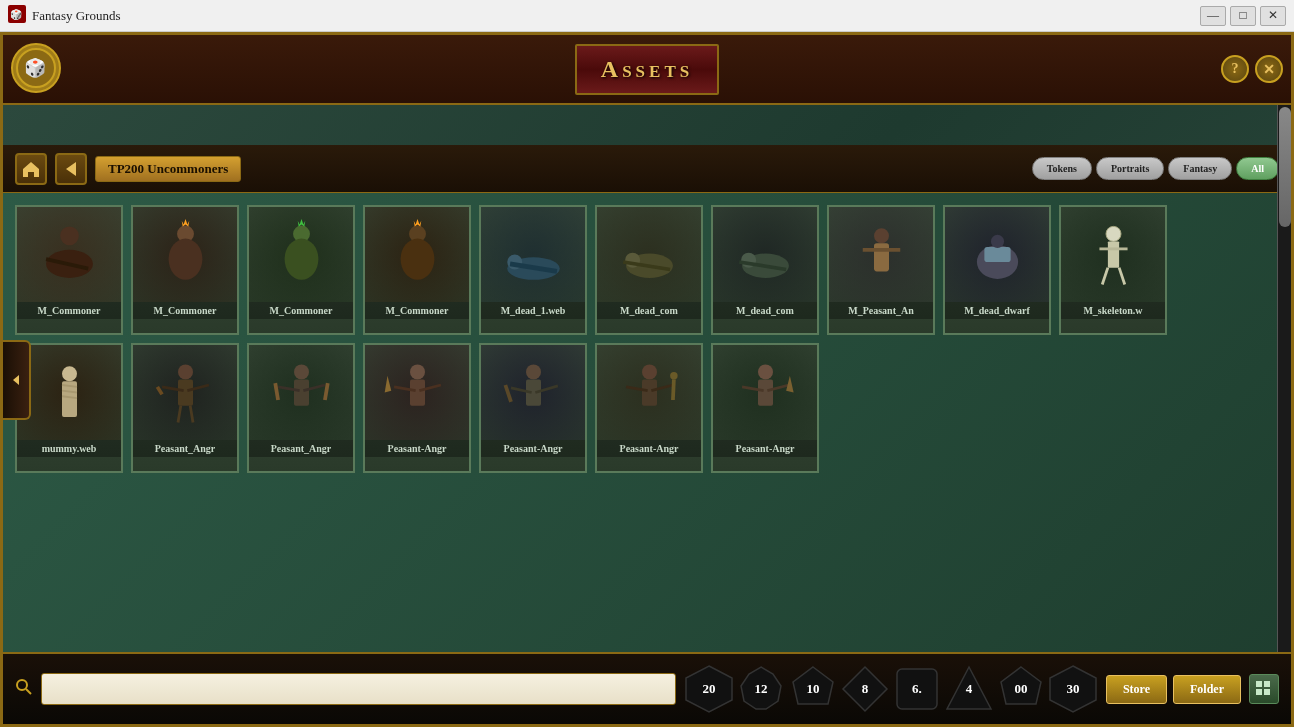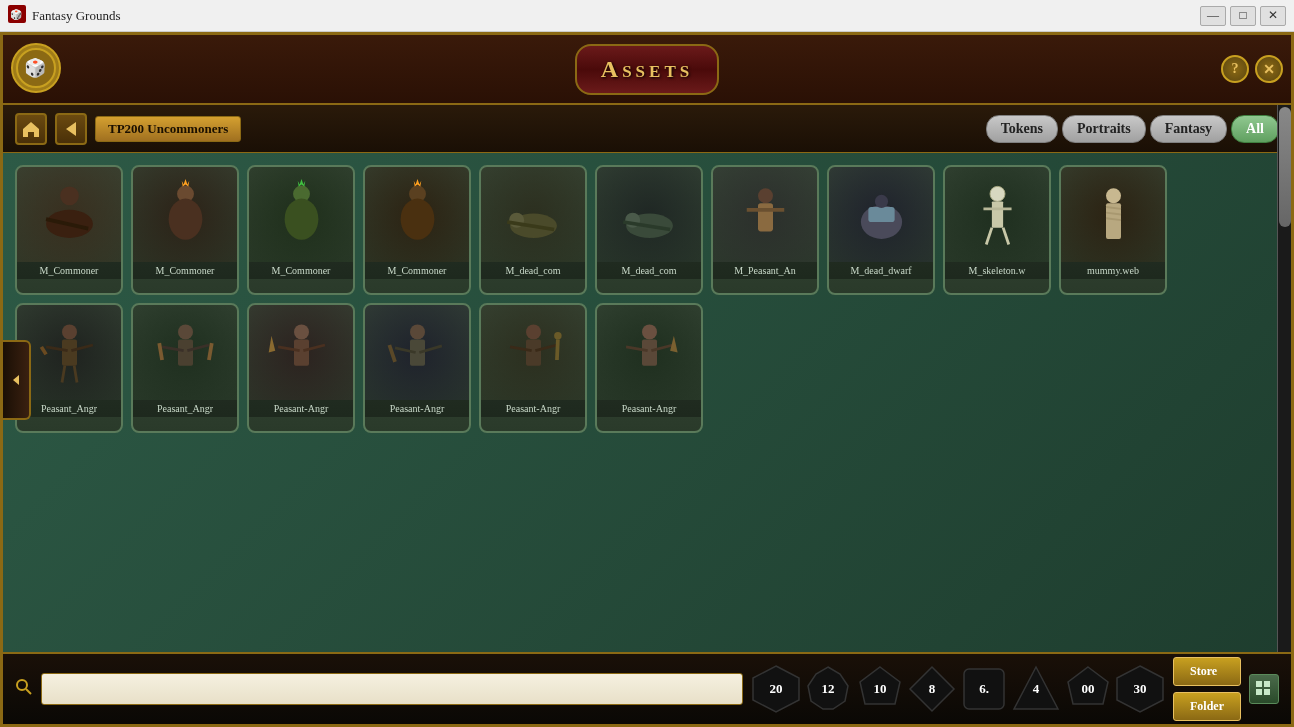--- a/index.html
+++ b/index.html
@@ -81,21 +81,21 @@
       display: flex;
       align-items: center;
       justify-content: center;
       color: white;
       font-size: 20px;
     }
 
     #assets-title-banner {
       background: linear-gradient(to bottom, #6b1a1a, #4a0a0a, #6b1a1a);
       border: 2px solid #8b6914;
-      border-radius: 16px;
+      border-radius: 2px;
       padding: 10px 24px;
       text-align: left;
     }
     #assets-title-text {
       color: #e8c060;
       font-size: 24px;
       font-weight: bold;
       letter-spacing: 4px;
       text-shadow: 1px 1px 3px #000;
       font-variant: small-caps;
@@ -127,20 +127,21 @@
 
     
     #toolbar {
       height: 48px;
       background: linear-gradient(to bottom, #2a1a0a, #1a0f05);
       border-bottom: 1px solid #8b6914;
       display: flex;
       align-items: center;
       padding: 0 12px;
       gap: 8px;
+      margin-top: 40px;
     }
 
     .nav-btn {
       width: 32px;
       height: 32px;
       background: linear-gradient(to bottom, #6b4a10, #4a3008);
       border: 2px solid #8b6914;
       border-radius: 4px;
       cursor: pointer;
       display: flex;
@@ -164,21 +165,21 @@
       margin-left: auto;
       display: flex;
       gap: 4px;
     }
     .filter-btn {
       padding: 5px 14px;
       background: linear-gradient(to bottom, #c8c8c8, #a0a0a0);
       border: 1px solid #808080;
       border-radius: 13px;
       cursor: pointer;
-      font-size: 14px;
+      font-size: 10px;
       color: #222;
       font-weight: bold;
     }
     .filter-btn.active {
       background: linear-gradient(to bottom, #90c890, #60a060);
       border-color: #408040;
       color: #fff;
     }
 
     
@@ -197,26 +198,27 @@
       display: flex;
       flex-wrap: wrap;
       gap: 8px;
     }
 
     .token-card {
       width: 108px;
       height: 130px;
       background: linear-gradient(to bottom, #3a4a3a, #2a3a2a);
       border: 2px solid #5a7a5a;
-      border-radius: 8px;
+      border-radius: 0;
       cursor: pointer;
       display: flex;
       flex-direction: column;
       align-items: center;
       overflow: hidden;
+      font-weight: bold;
     }
 
     .token-image {
       width: 100%;
       height: 95px;
       background: linear-gradient(135deg, #2a3a30, #1a2a20);
       display: flex;
       align-items: center;
       justify-content: center;
       font-size: 32px;
@@ -327,21 +329,20 @@
     .dice-d10 { }
     .dice-d8 { }
     .dice-d6 { }
     .dice-d4 { }
     .dice-d00 { }
     .dice-d30 { }
 
     .bottom-btns {
       display: flex;
       gap: 6px;
-      flex-direction: column;
     }
     .bottom-btn {
       padding: 6px 16px;
       background: linear-gradient(to bottom, #c8a020, #8b6914);
       border: 1px solid #e8c060;
       border-radius: 3px;
       cursor: pointer;
       color: #fff;
       font-size: 12px;
       font-weight: bold;
@@ -493,20 +494,30 @@
           <div class="token-image" style="background: radial-gradient(circle, rgba(42, 26, 10, 0.8), rgba(42, 26, 10, 0.333));">
             <svg viewBox="0 0 80 80" width="75" height="75">
     <circle cx="40" cy="18" r="9" fill="#5a4020"></circle>
     <polygon points="38,8 40,2 42,8 44,4 43,10 40,8 37,10 36,4" fill="#ffa020"></polygon>
     <ellipse cx="40" cy="45" rx="18" ry="22" fill="#4a3010"></ellipse>
   </svg>
           </div>
           <div class="token-label">M_Commoner</div>
         </div>
         <div class="token-card">
+          <div class="token-image" style="background: radial-gradient(circle, rgba(26, 42, 48, 0.8), rgba(26, 42, 48, 0.333));">
+            <svg viewBox="0 0 80 80" width="75" height="75">
+    <ellipse cx="40" cy="55" rx="28" ry="12" fill="#2a4a5a"></ellipse>
+    <circle cx="20" cy="48" r="8" fill="#3a5a6a"></circle>
+    <line x1="15" y1="50" x2="65" y2="58" stroke="#1a3a4a" stroke-width="5"></line>
+  </svg>
+          </div>
+          <div class="token-label">M_dead_1.web</div>
+        </div>
+        <div class="token-card">
           <div class="token-image" style="background: radial-gradient(circle, rgba(42, 42, 26, 0.8), rgba(42, 42, 26, 0.333));">
             <svg viewBox="0 0 80 80" width="75" height="75">
     <ellipse cx="40" cy="52" rx="25" ry="13" fill="#4a4a2a"></ellipse>
     <circle cx="22" cy="46" r="8" fill="#5a5a3a"></circle>
     <line x1="12" y1="48" x2="62" y2="56" stroke="#3a3a1a" stroke-width="4"></line>
   </svg>
           </div>
           <div class="token-label">M_dead_com</div>
         </div>
         <div class="token-card">

